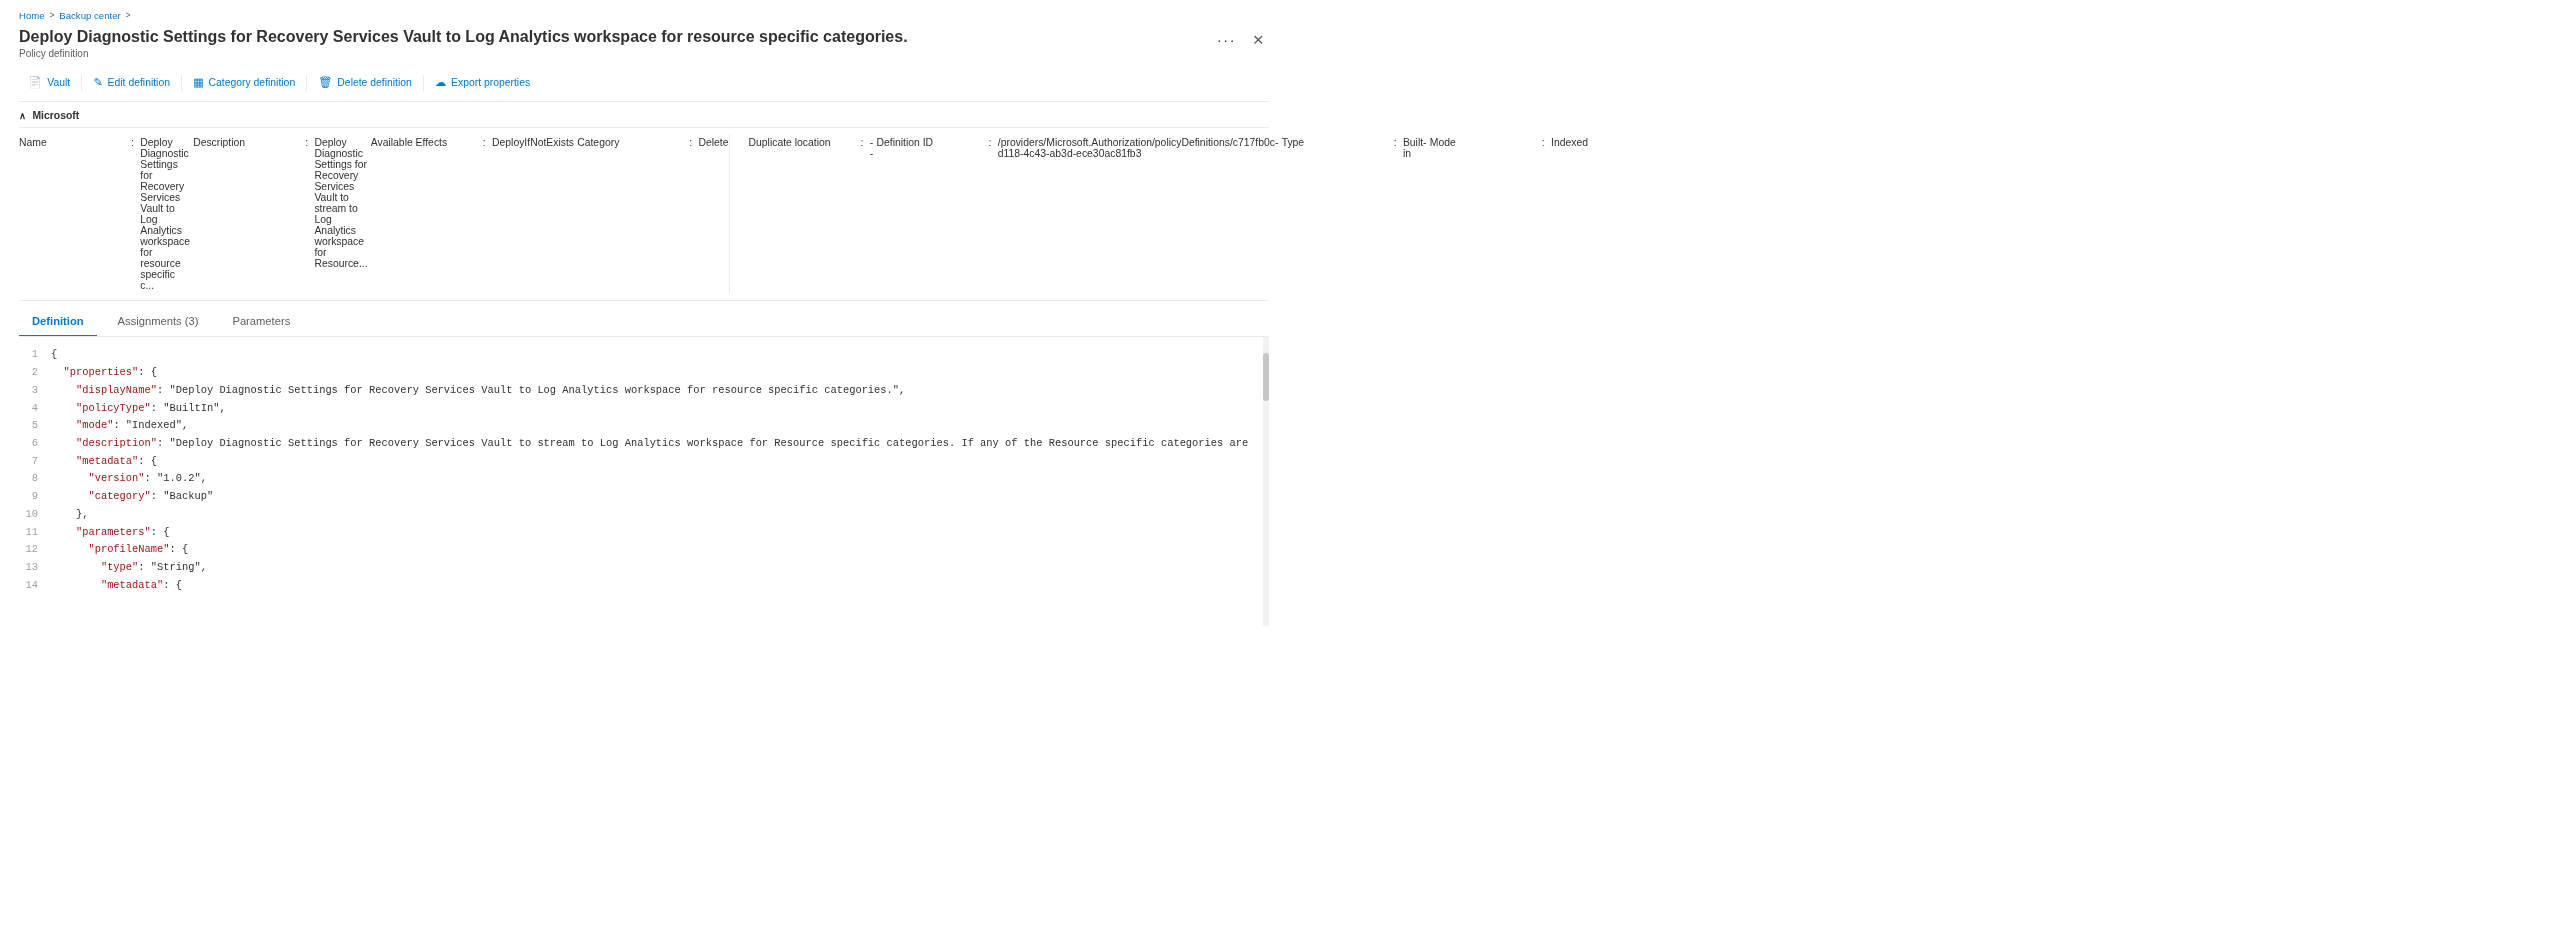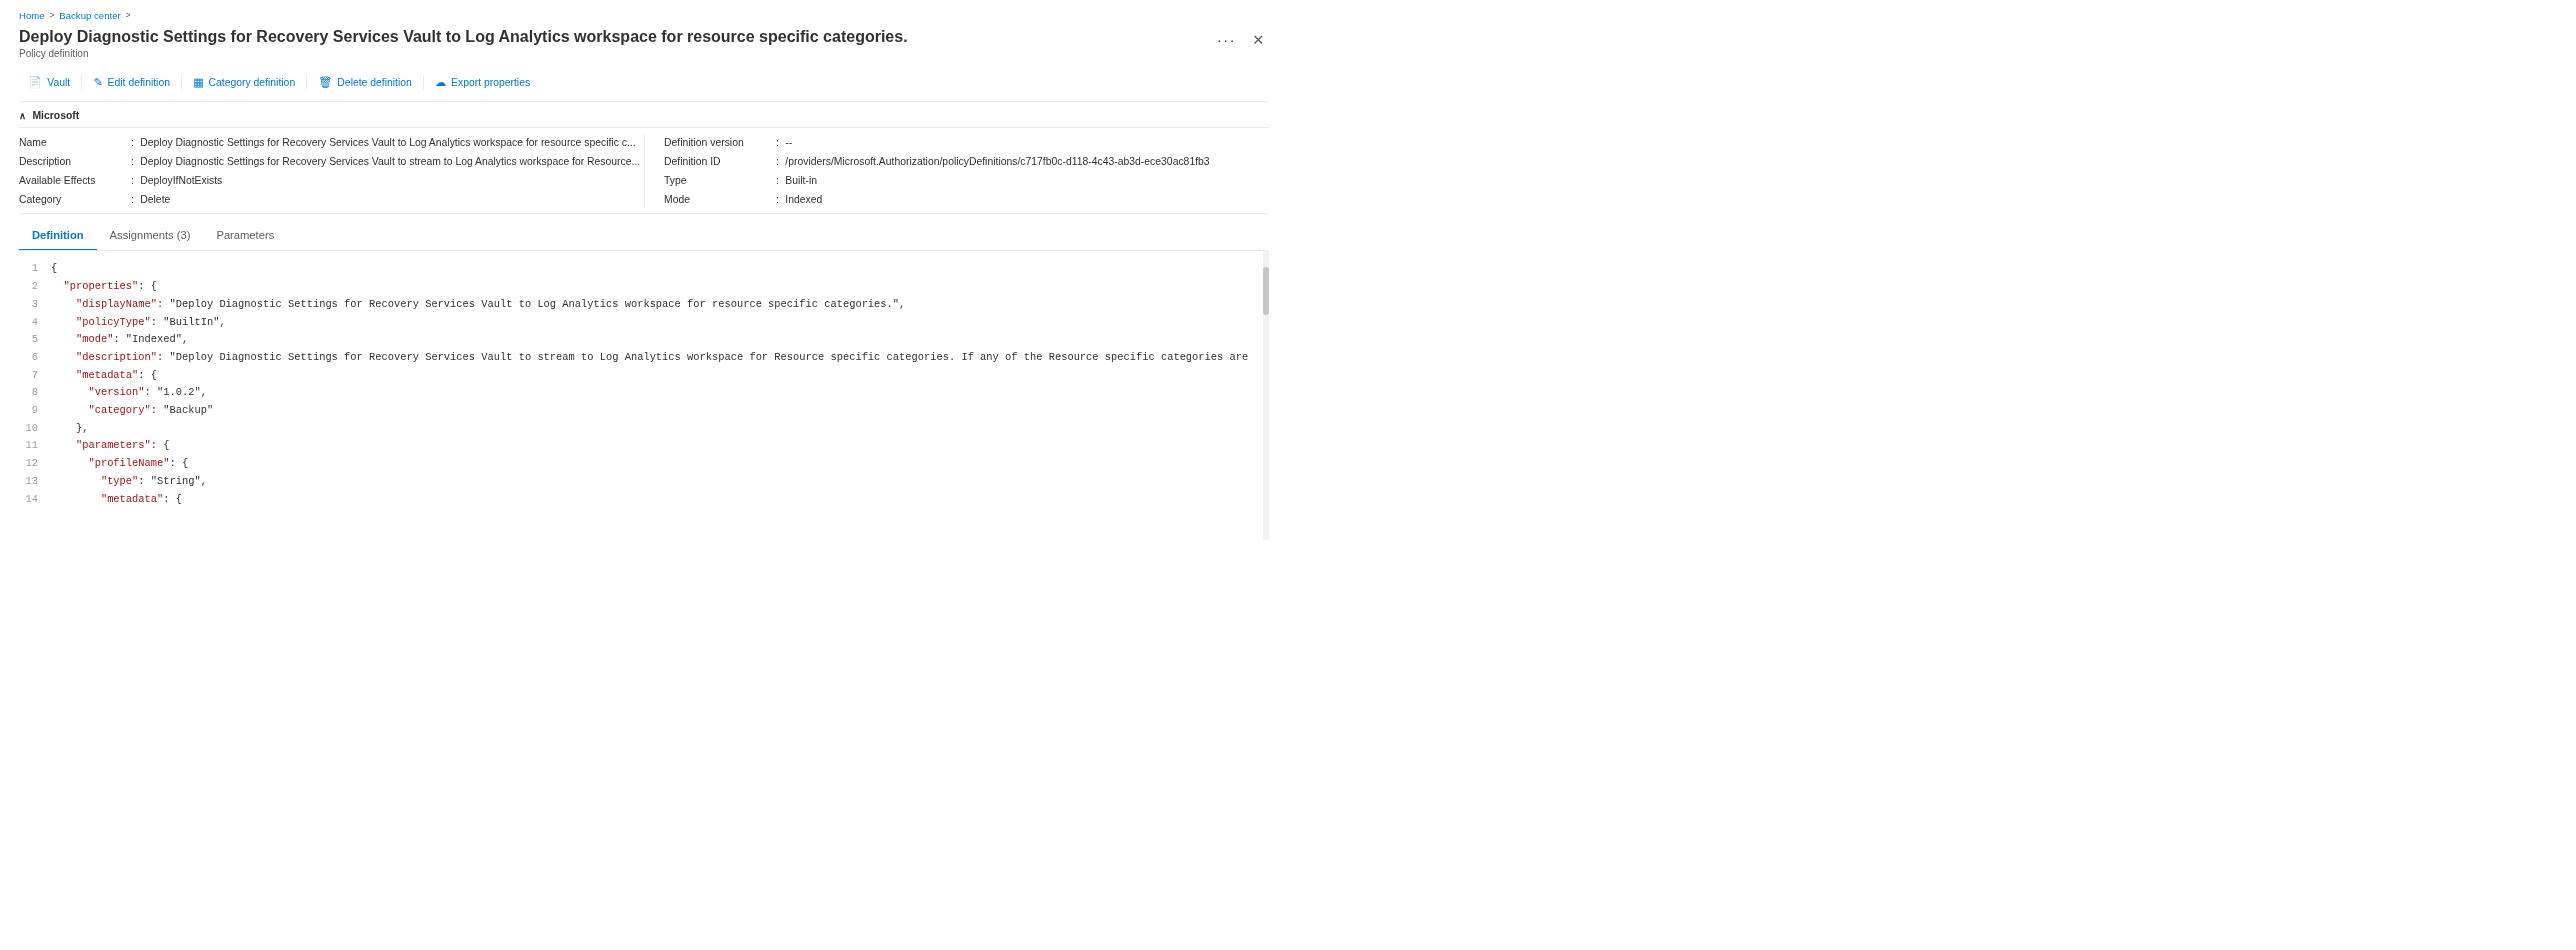--- a/index.html
+++ b/index.html
@@ -120,21 +120,21 @@
     .section-header .chevron-icon { font-size: 9.6px; }
 
     .essentials-grid {
       display: grid;
       grid-template-columns: 1fr 1fr;
       border-bottom: 0.8px solid #edebe9;
       padding: 6.4px 0;
     }
     .essentials-left, .essentials-right {
       display: flex;
-      flex-direction: column;
+      flex-direction: row;
       gap: 3.2px;
     }
     .essentials-right {
       border-left: 0.8px solid #edebe9;
       padding-left: 19px;
     }
     .field-row {
       display: flex;
       align-items: flex-start;
       padding: 2.4px 0;
@@ -148,21 +148,21 @@
     .field-separator {
       color: #323130;
       margin-right: 6.4px;
     }
     .field-value {
       color: #323130;
     }
 
     .tabs {
       display: flex;
-      gap: 0;
+      gap: 8px;
       border-bottom: 0.8px solid #edebe9;
       margin-top: 6.4px;
     }
     .tab {
       padding: 8px 13px;
       cursor: pointer;
       font-size: 11.2px;
       color: #605e5c;
       border-bottom: 1.6px solid transparent;
       background: none;
@@ -297,21 +297,21 @@
           <span class="field-value">DeployIfNotExists</span>
         </div>
         <div class="field-row">
           <span class="field-label">Category</span>
           <span class="field-separator"> : </span>
           <span class="field-value">Delete</span>
         </div>
       </div>
     <div class="essentials-right" id="right-fields">
         <div class="field-row">
-          <span class="field-label">Definition version</span>
+          <span class="field-label">Duplicate location</span>
           <span class="field-separator"> : </span>
           <span class="field-value">--</span>
         </div>
         <div class="field-row">
           <span class="field-label">Definition ID</span>
           <span class="field-separator"> : </span>
           <span class="field-value">/providers/Microsoft.Authorization/policyDefinitions/c717fb0c-d118-4c43-ab3d-ece30ac81fb3</span>
         </div>
         <div class="field-row">
           <span class="field-label">Type</span>

